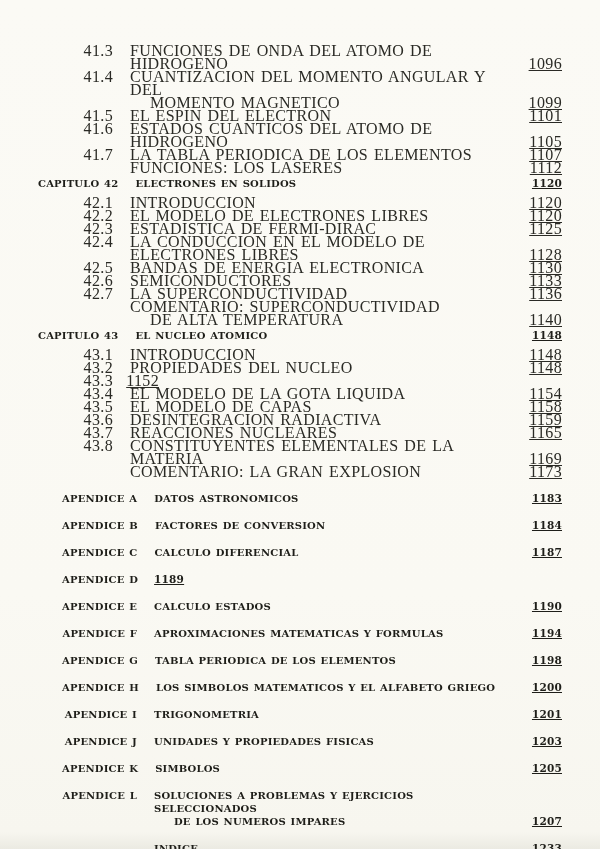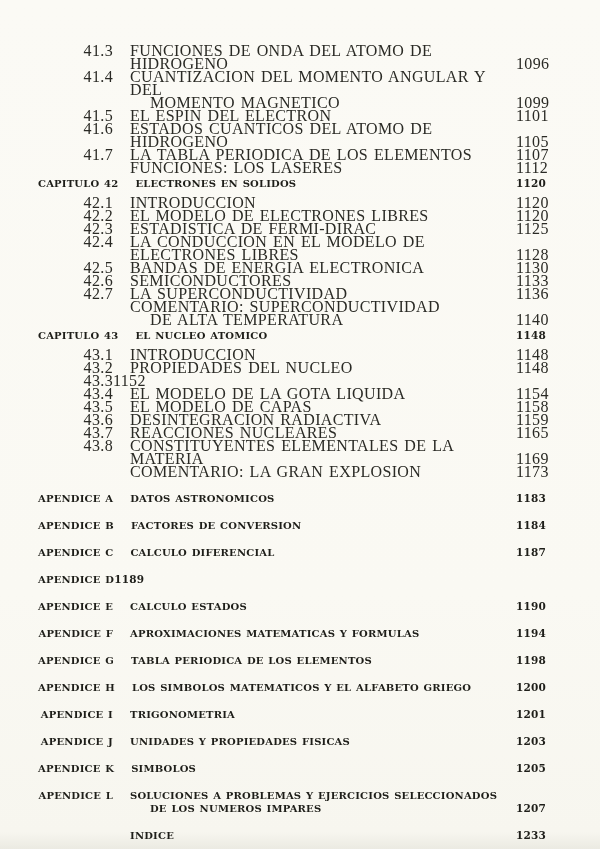--- a/index.html
+++ b/index.html
@@ -11,40 +11,40 @@
   }
   .page {
     position:absolute; inset:0;
     box-sizing:border-box;
     padding:44px 38px 0 38px;
     background:linear-gradient(180deg, #fbfaf5 0%, #faf9f3 70%, #f7f6ef 98%, #ebeae2 100%);
   }
   .row { display:flex; align-items:flex-start; }
   .cnum  { flex:0 0 75px; text-align:right; white-space:nowrap; }
   .ctitle{ flex:1 1 auto; padding-left:17px; min-width:0; }
-  .cpage { flex:0 0 46px; text-align:left; align-self:flex-end; white-space:nowrap; }
+  .cpage { flex:0 0 46px; text-align:right; align-self:flex-end; white-space:nowrap;text-decoration:underline; }
   .tline { display:block; }
   .wrap  { display:block; padding-left:20px; }
 
   .sec {
     font-family:"Liberation Serif", serif;
     font-size:16px; line-height:13px;
     color:#2a2a25; letter-spacing:0.35px; word-spacing:1.5px;
   }
   .hdr {
     font-family:"DejaVu Serif", serif;
     font-weight:bold;
     font-size:10px; line-height:13px;
     color:#1e1e19; letter-spacing:0.2px; word-spacing:1px;
   }
   .hdr .cpage { font-size:10.5px; }
 
   .chapter-gap    { margin-top:3px; }
   .chapter-header { margin-bottom:6px; }
-  .app-row        { margin-top:14px; }
+  .app-row        { margin-top:14px;margin-left:24px; }
 </style>
 </head>
 <body>
 
 <div class="page">
 
   <div>
     <div class="row sec">
       <span class="cnum">41.3</span>
       <span class="ctitle">FUNCIONES DE ONDA DEL ATOMO DE HIDROGENO</span>

